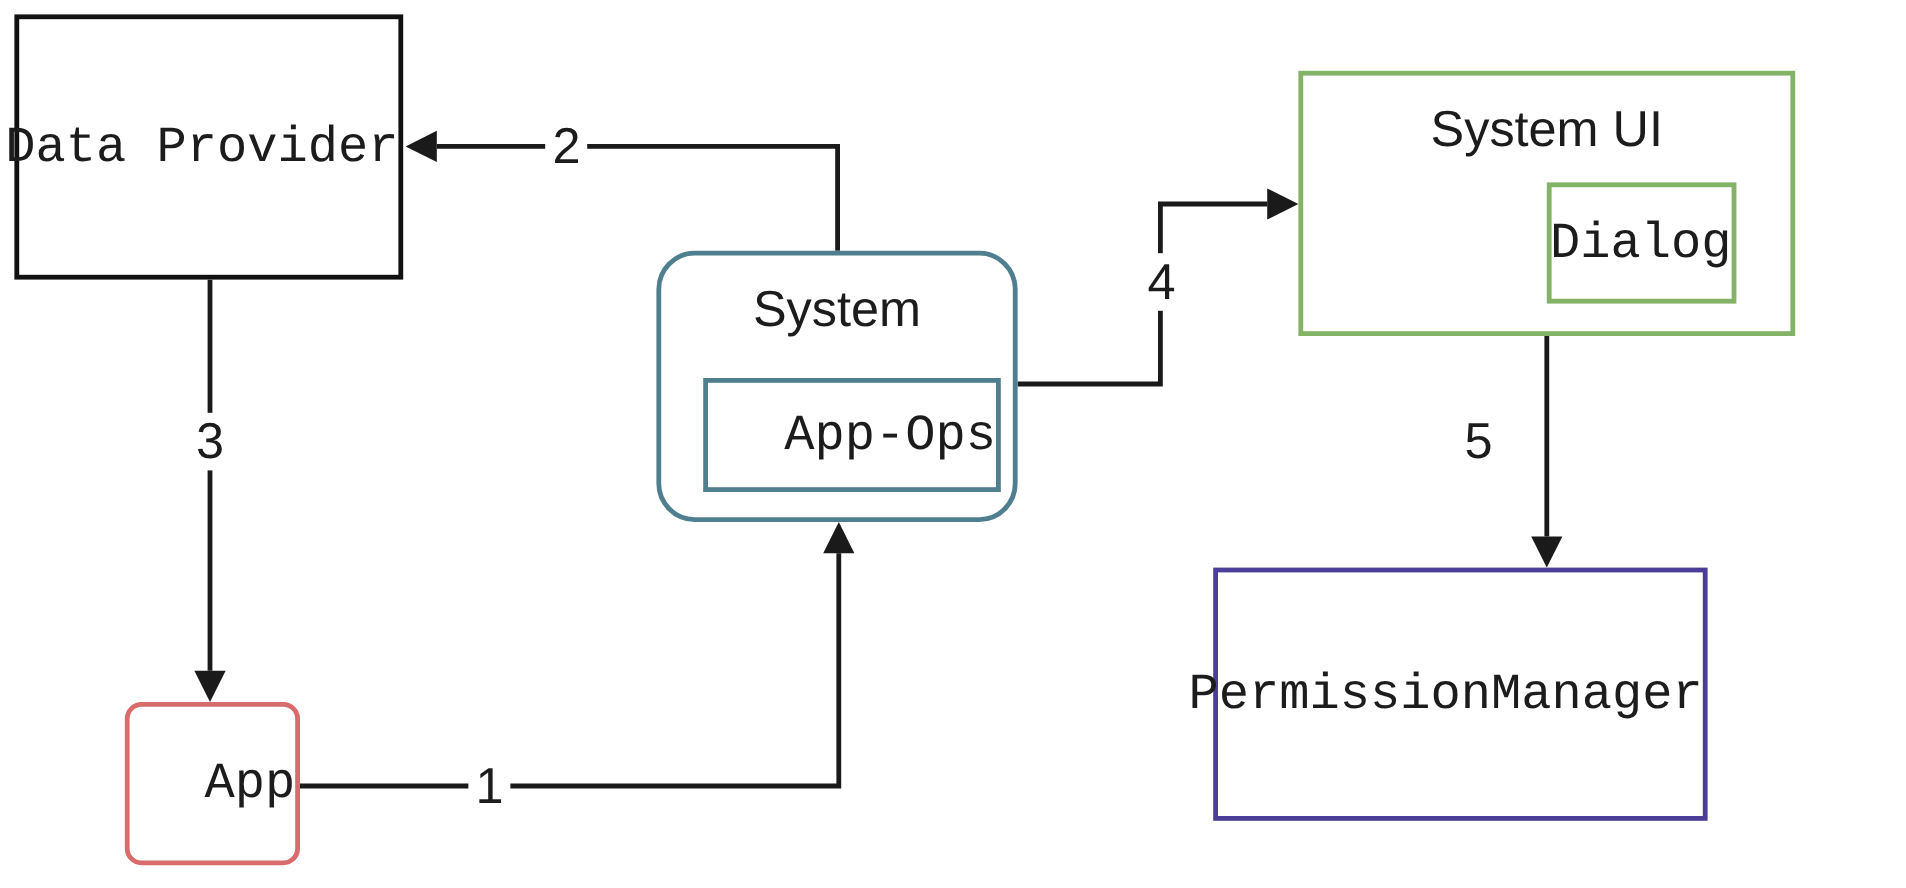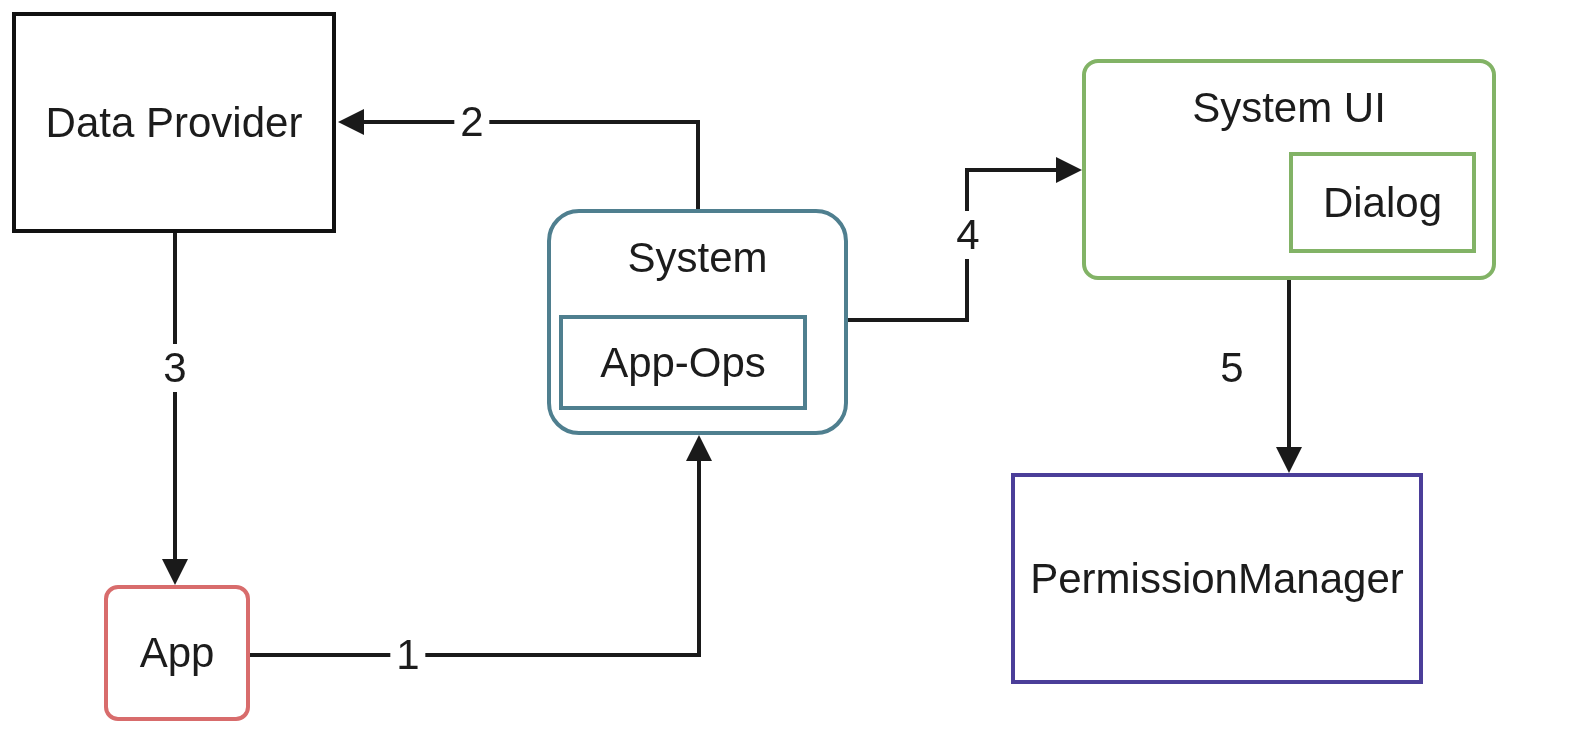--- a/index.html
+++ b/index.html
@@ -32,36 +32,37 @@
     position: absolute;
     box-sizing: border-box;
     border: 4px solid #000;
     background: #ffffff;
     font-size: 42px;
     line-height: 50px;
   }
   .node.center {
     display: flex;
     align-items: center;
-    justify-content: center;
+    justify-content: flex-end;
+    font-family: Liberation Mono, monospace;
   }
   .node.top-label {
     text-align: center;
     padding-top: 20px;
   }
   .node-label {
     white-space: nowrap;
   }
   
   #node-data-provider { left: 12px;   top: 12px;  width: 324px; height: 221px; }
   #node-app           { left: 104px;  top: 585px; width: 146px; height: 136px; }
   #node-system        { left: 547px;  top: 209px; width: 301px; height: 226px; }
-  #node-app-ops       { left: 8px;   top: 102px; width: 248px; height: 95px; }
+  #node-app-ops       { left: 35px;   top: 102px; width: 248px; height: 95px; }
   #node-system-ui     { left: 1082px; top: 59px;  width: 414px; height: 221px; }
-  #node-dialog        { left: 203px;  top: 89px;  width: 187px; height: 101px; }
+  #node-dialog        { left: 203px;  top: 89px;  width: 158px; height: 101px; }
   #node-permission-manager { left: 1011px; top: 473px; width: 412px; height: 211px; }
 
   .edge-label {
     position: absolute;
     transform: translate(-50%, -50%);
     background: #ffffff;
     font-size: 42px;
     line-height: 48px;
     padding: 0 6px;
     white-space: nowrap;
@@ -113,21 +114,21 @@
     <span class="node-label">App</span>
   </div>
 
   <div id="node-system" class="node top-label" style="border-color: rgb(79, 127, 143); border-radius: 32px;">
     <span class="node-label">System</span>
     <div id="node-app-ops" class="node center" style="border-color: rgb(79, 127, 143);">
       <span class="node-label">App-Ops</span>
     </div>
   </div>
 
-  <div id="node-system-ui" class="node top-label" style="border-color: rgb(130, 179, 102); border-radius: 16px;">
+  <div id="node-system-ui" class="node top-label" style="border-color: rgb(130, 179, 102);">
     <span class="node-label">System UI</span>
     <div id="node-dialog" class="node center" style="border-color: rgb(130, 179, 102);">
       <span class="node-label">Dialog</span>
     </div>
   </div>
 
   <div id="node-permission-manager" class="node center" style="border-color: rgb(75, 62, 153);">
     <span class="node-label">PermissionManager</span>
   </div>
 

